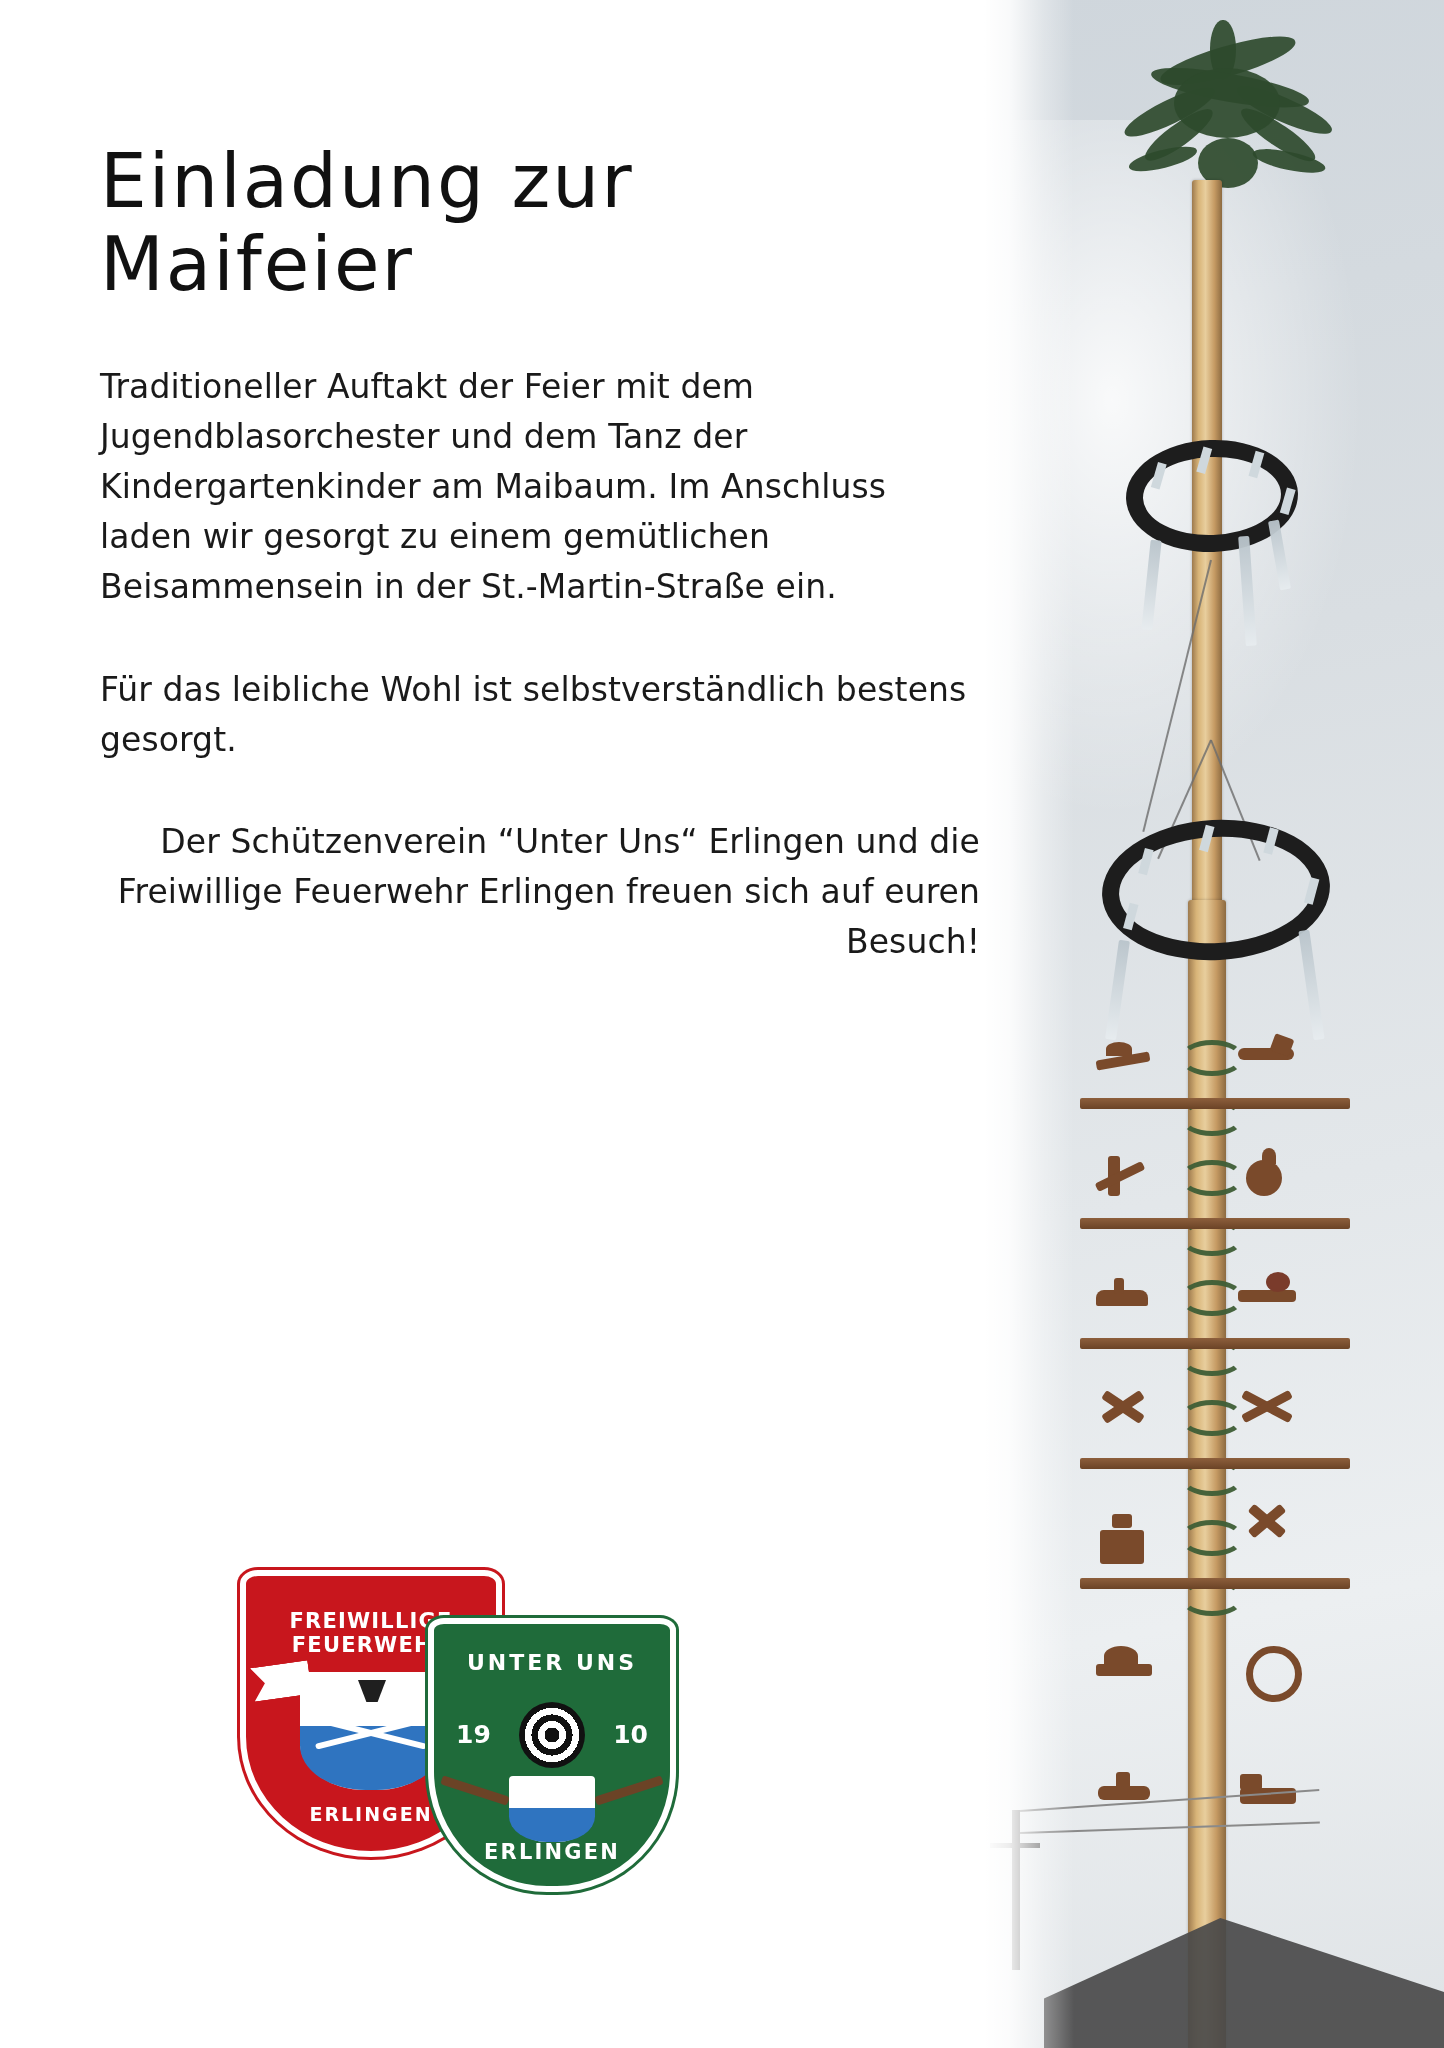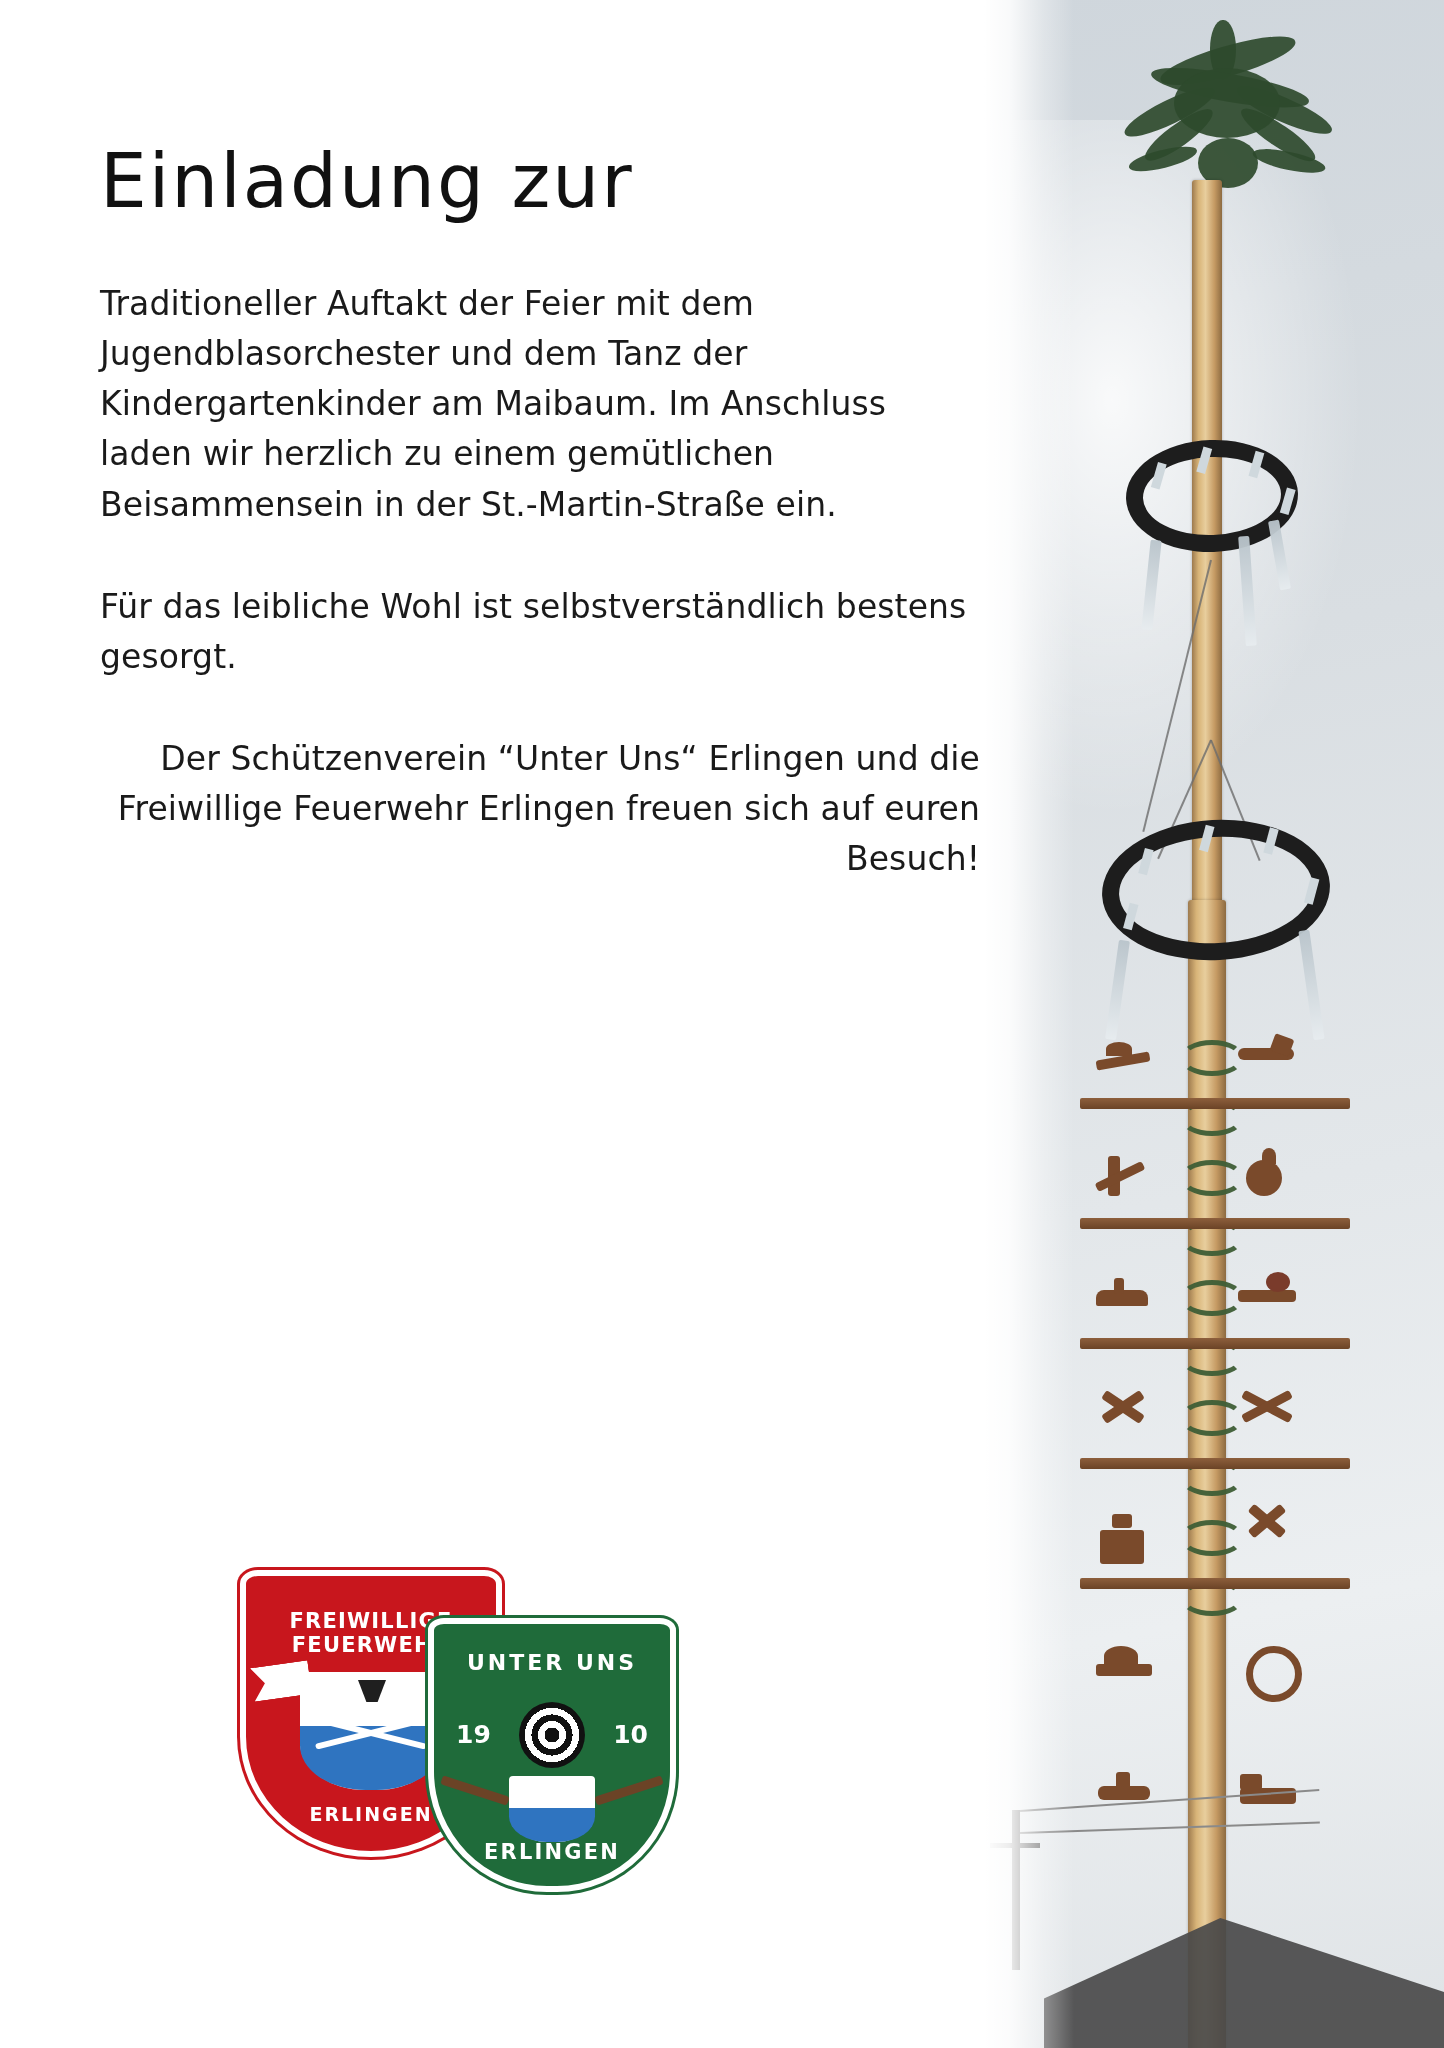--- a/index.html
+++ b/index.html
@@ -494,24 +494,25 @@
     <div class="pole"></div>
     <div class="poleArm"></div>
     <div class="cable" style="left:36px;bottom:236px;width:300px;transform:rotate(-4deg);"></div>
     <div class="cable" style="left:36px;bottom:214px;width:300px;transform:rotate(-2deg);"></div>
   </div>
 
   <div class="content">
 
     <div class="title">
       <span>Einladung zur</span>
-    </div>
-
-
-    <div class="para first">Traditioneller Auftakt der Feier mit dem Jugendblasorchester und dem Tanz der Kindergartenkinder am Maibaum. Im Anschluss laden wir herzlich zu einem gemütlichen Beisammensein in der St.-Martin-Straße ein.</div>
+      <span class="l2">Maifeier</span>
+    </div>
+
+
+    <div class="para first">Traditioneller Auftakt der Feier mit dem Jugendblasorchester und dem Tanz der Kindergartenkinder am Maibaum. Im Anschluss laden wir gesorgt zu einem gemütlichen Beisammensein in der St.-Martin-Straße ein.</div>
     <div class="para second">Für das leibliche Wohl ist selbstverständlich bestens gesorgt.</div>
     <div class="para third">Der Schützenverein “Unter Uns“ Erlingen und die Freiwillige Feuerwehr Erlingen freuen sich auf euren Besuch!</div>
 
   </div>
 
   <div class="emblems">
 
     <div class="ff">
       <div class="t1">FREIWILLIGE</div>
       <div class="t2">FEUERWEHR</div>

